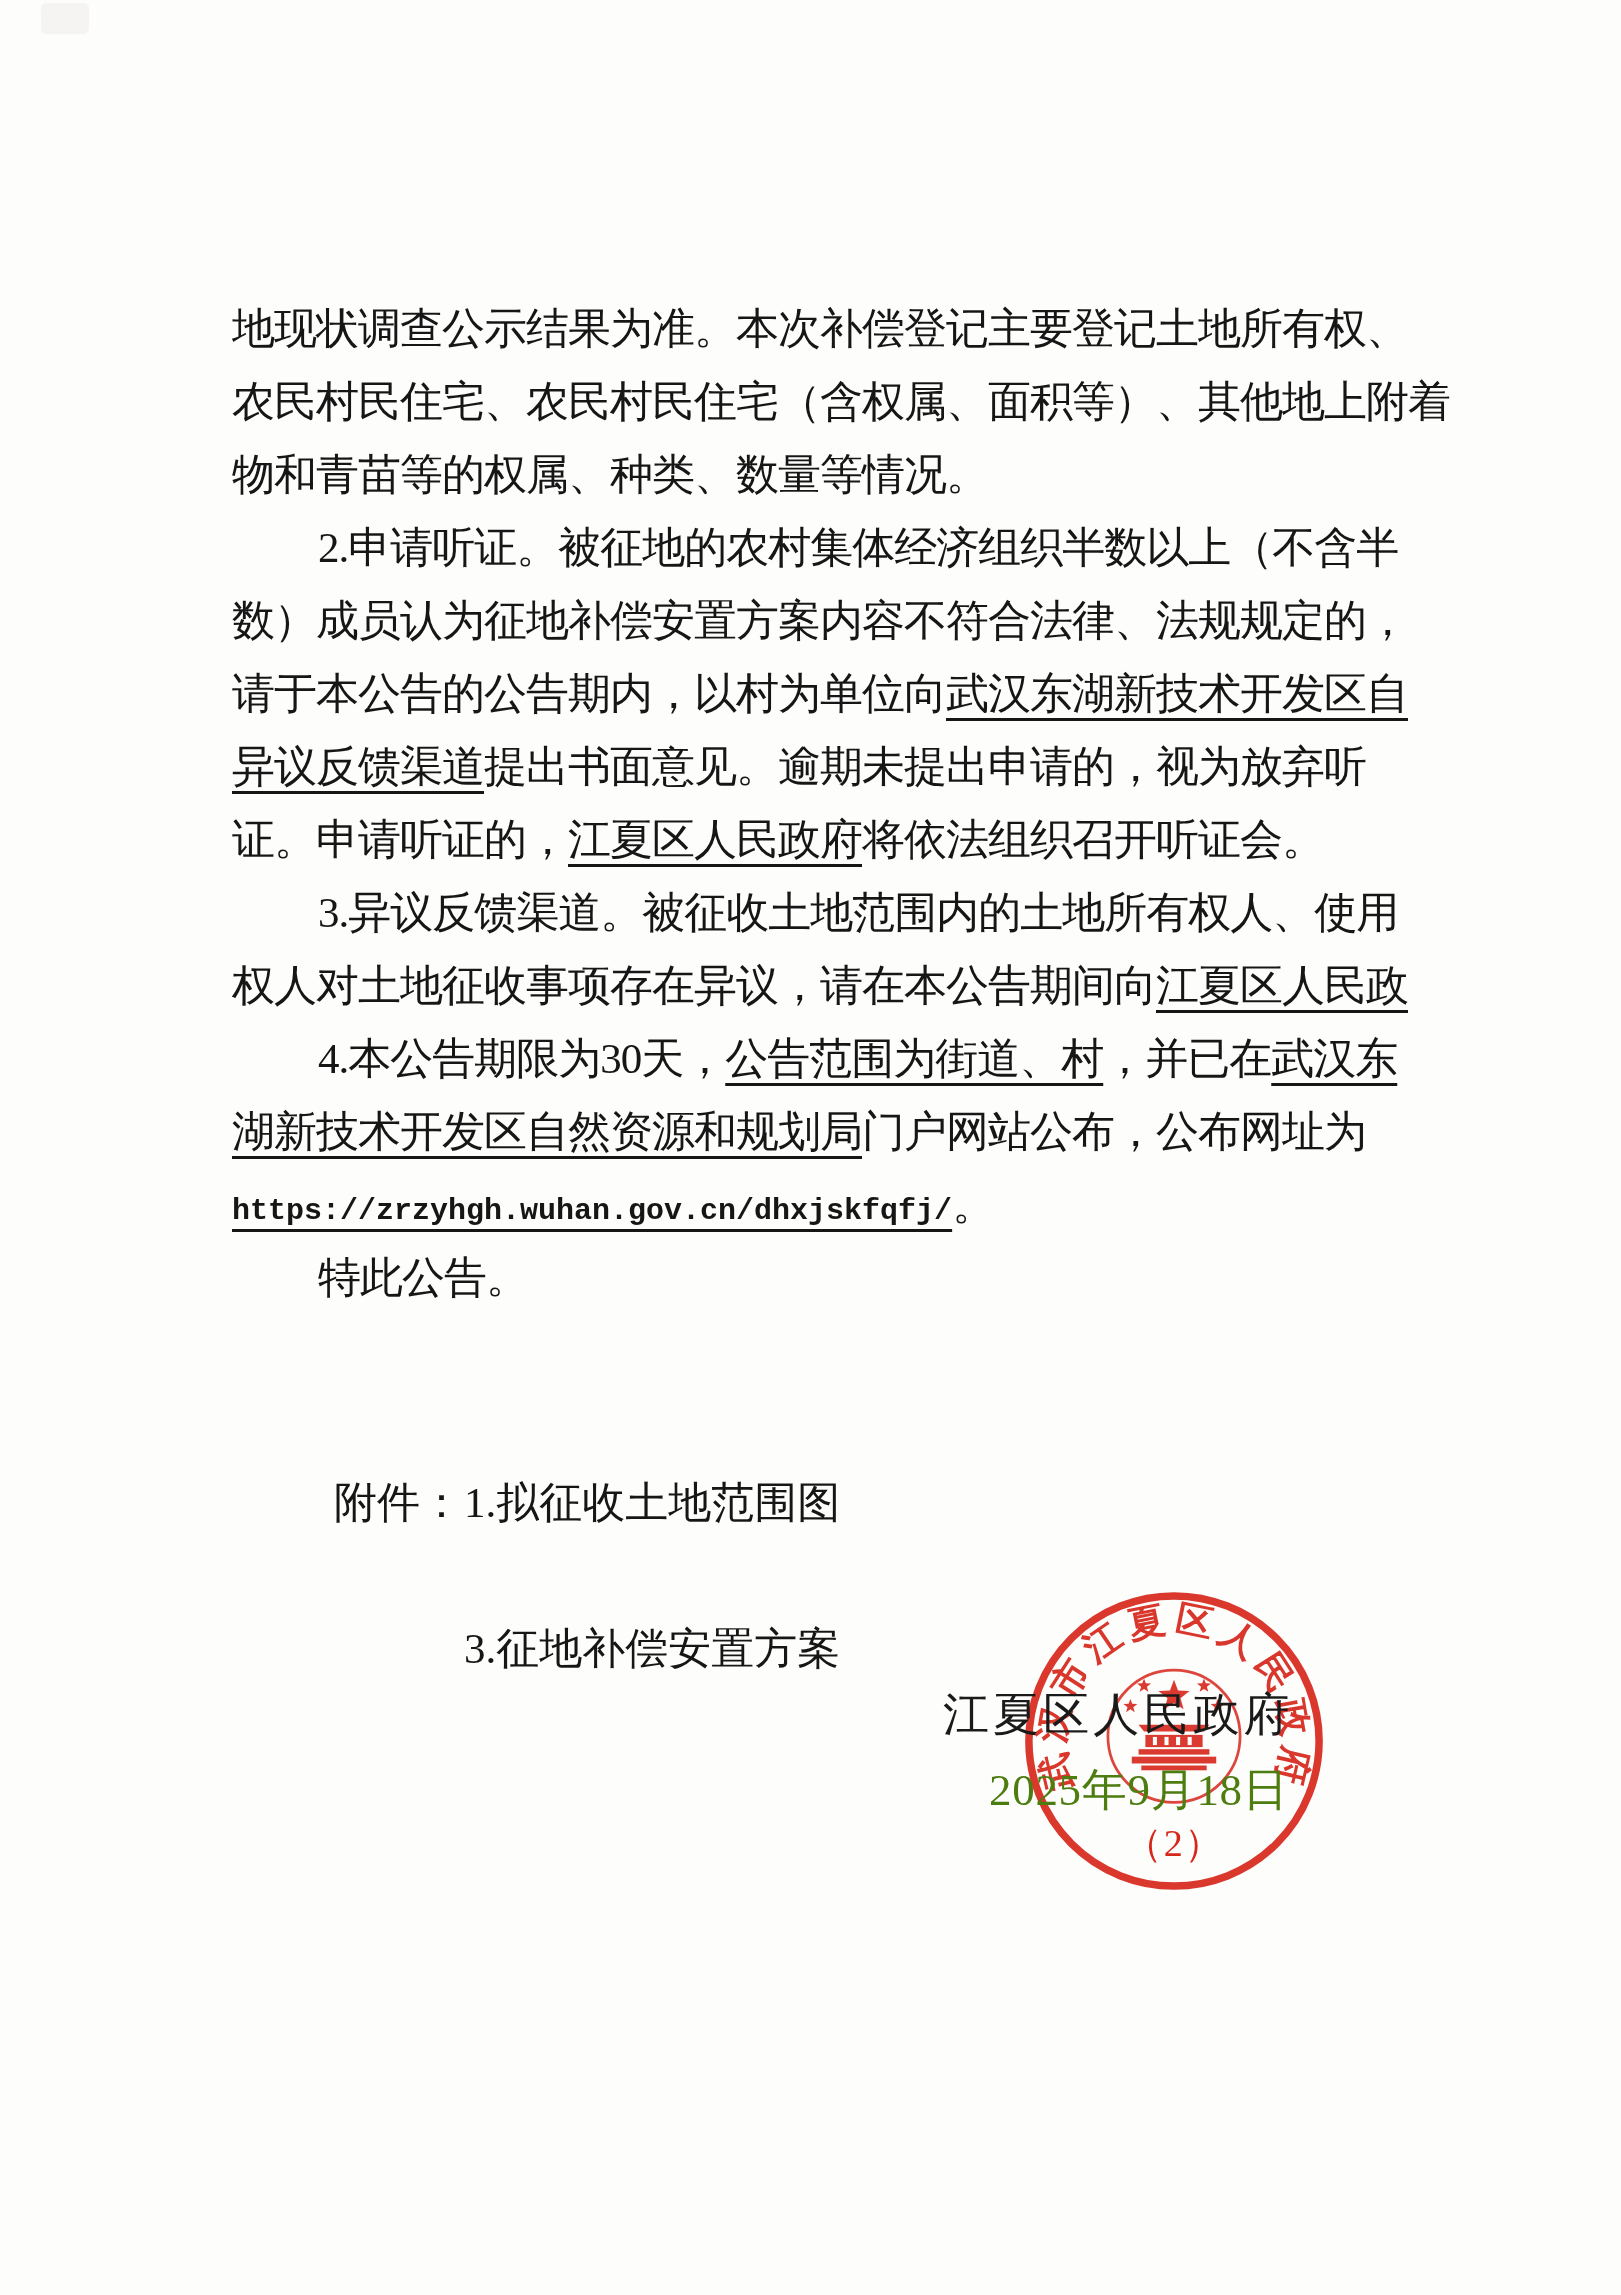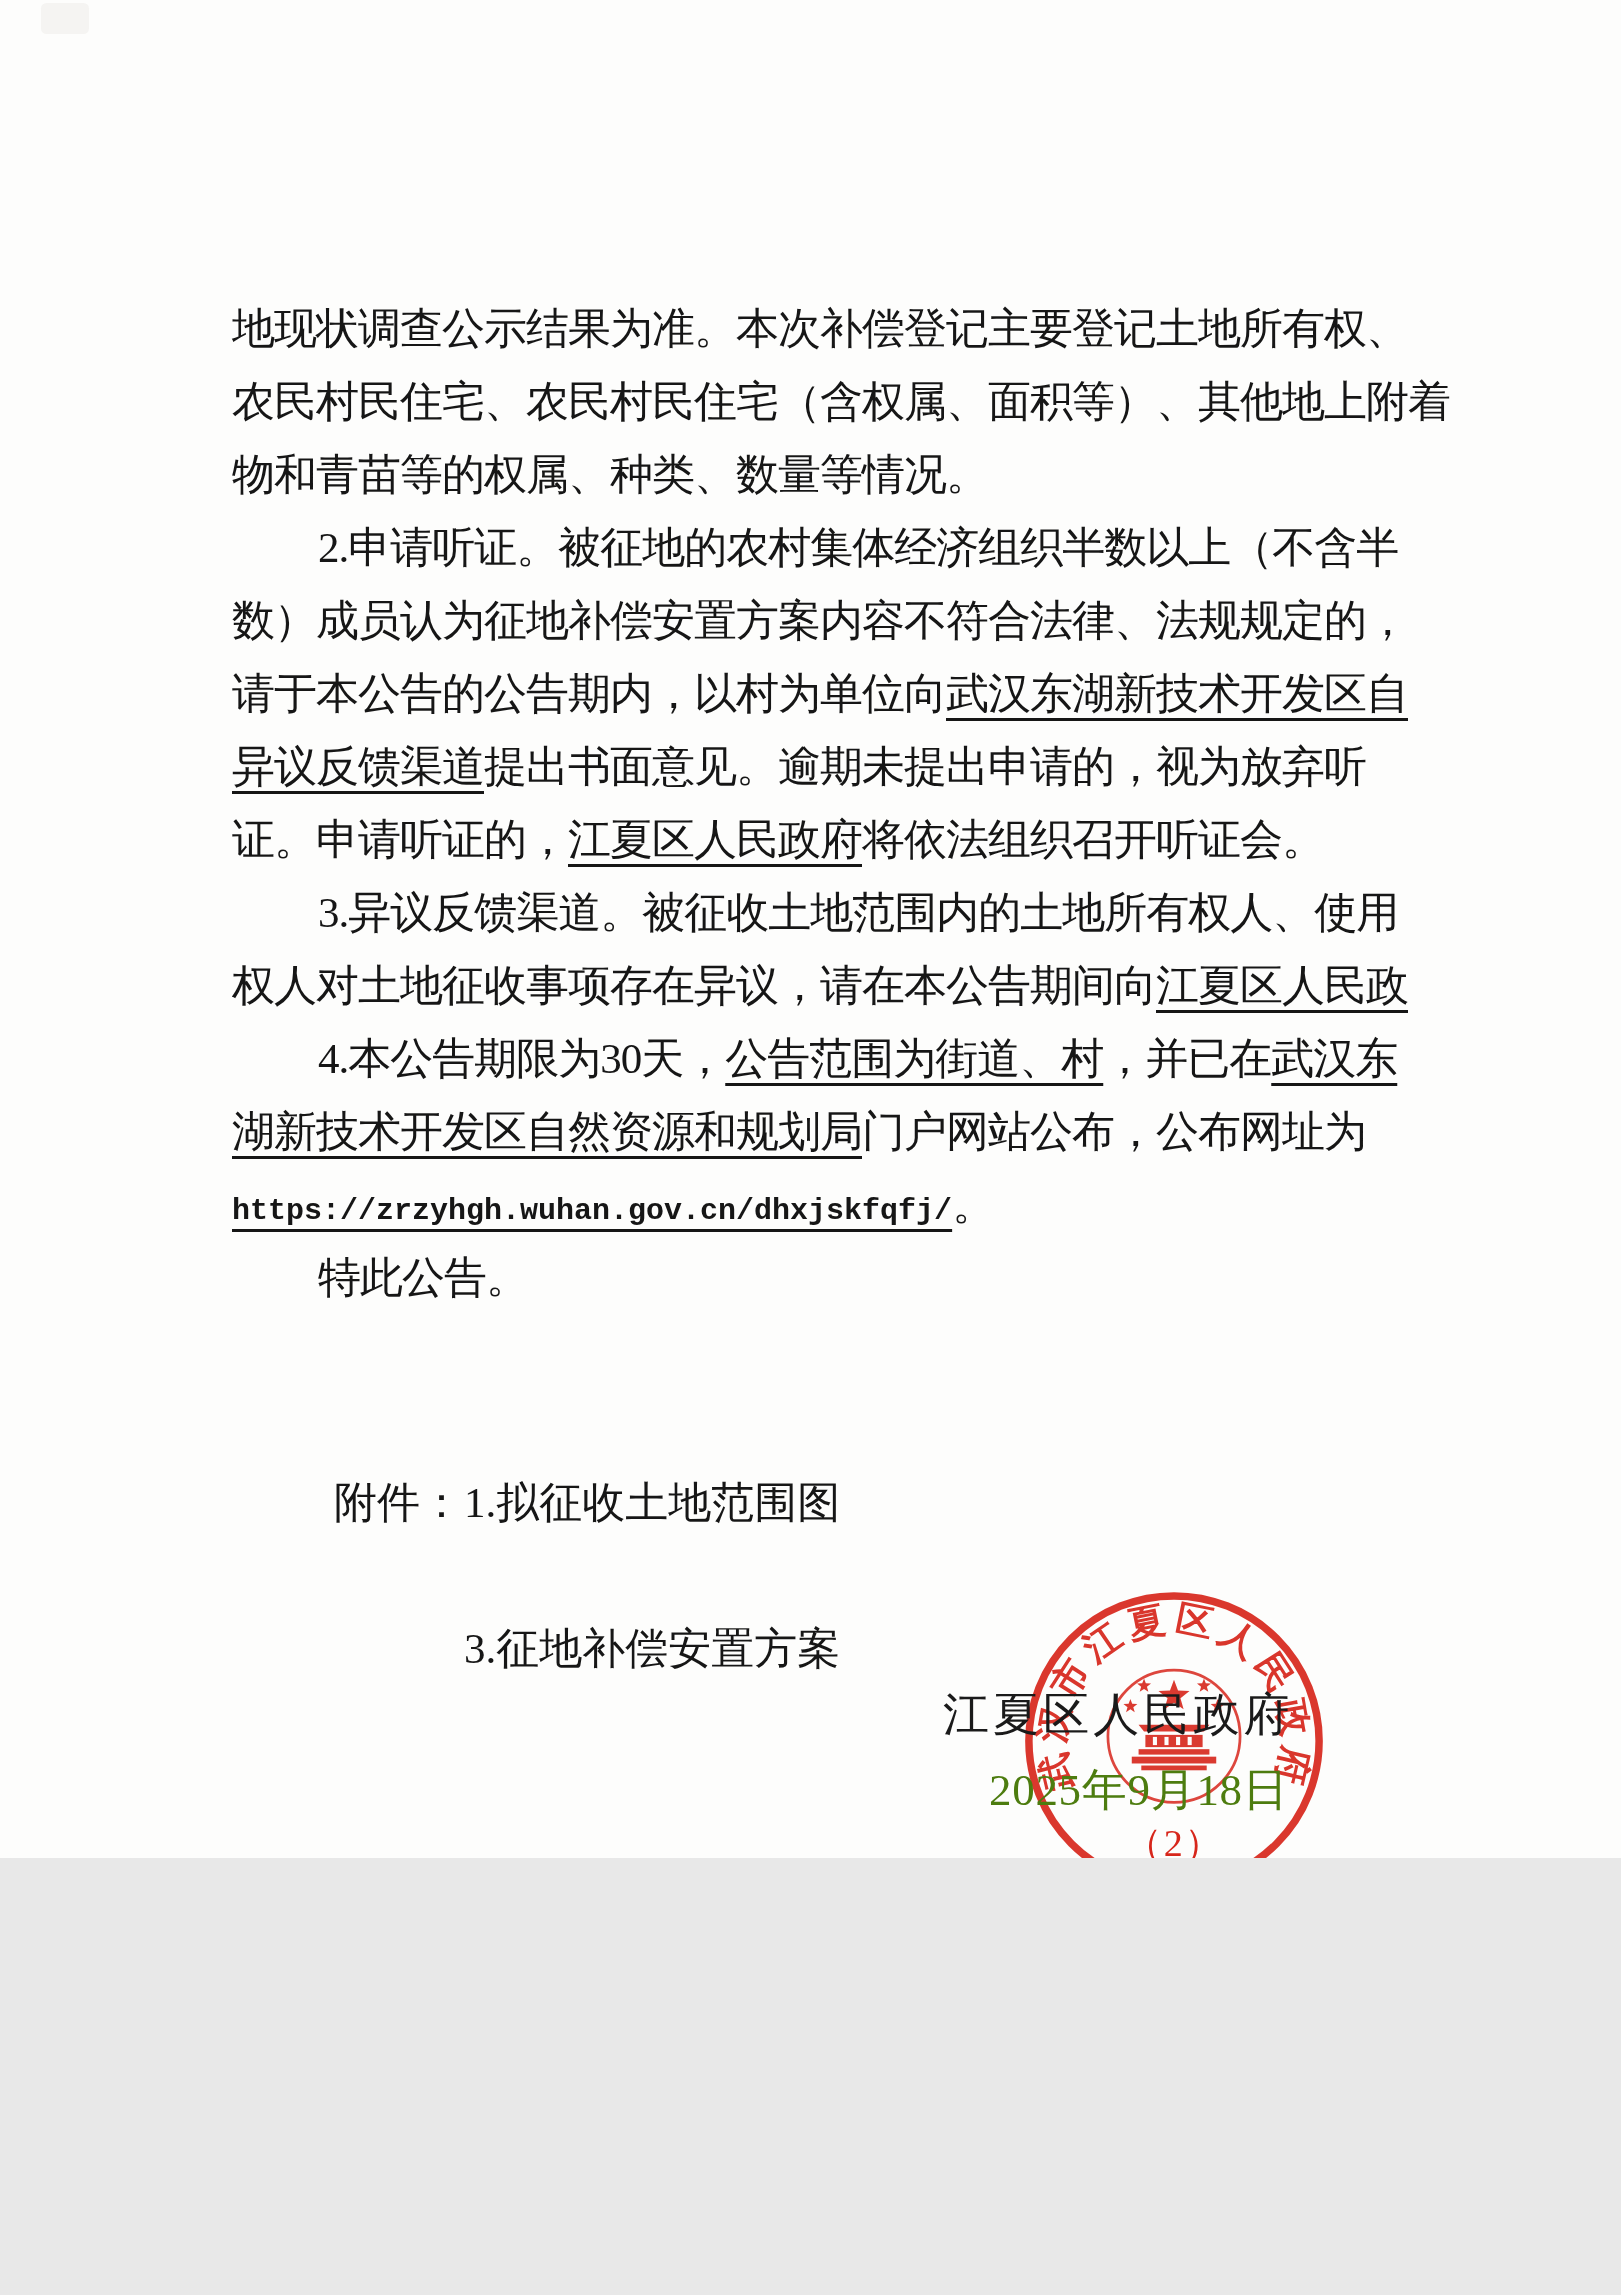--- a/index.html
+++ b/index.html
@@ -1,18 +1,18 @@
 <!DOCTYPE html>
 <html style="font-size:11px"><head>
 <meta charset="utf-8">
 <style>
   html,body{margin:0;padding:0;background:#e8e8e8;}
   .page{
     position:relative;
-    width:1622px;height:1858px;
+    width:1622px;height:2295px;
     background:#fdfdfc;
     overflow:hidden;
     font-family:"Liberation Serif","DejaVu Serif",serif;
     -webkit-font-smoothing:antialiased;
   }
   .body-text{
     position:absolute;left:232px;top:292px;width:1173px;
   }
   .line{
     height:73px;line-height:73px;

